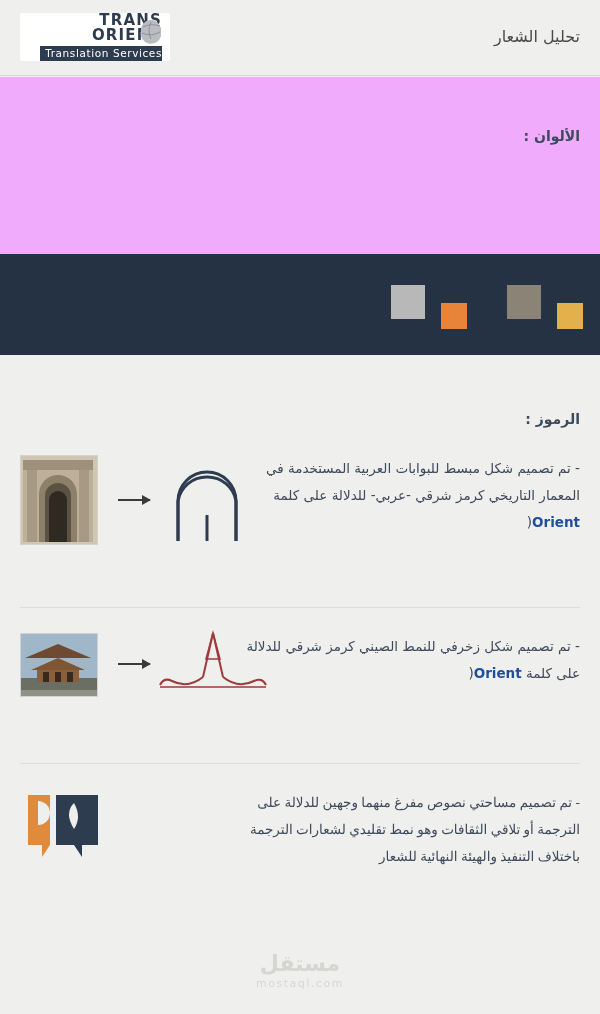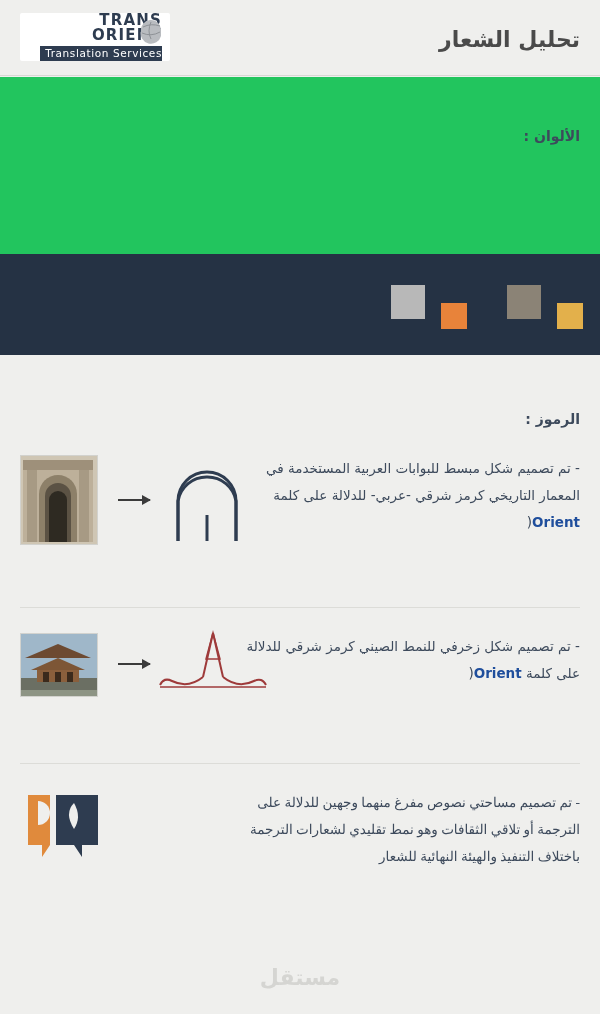--- a/index.html
+++ b/index.html
@@ -51,41 +51,41 @@
     line-height: 1.15;
   }
   .logo-globe {
     position: absolute;
     top: 5px; left: 118px;
     width: 26px; height: 26px;
   }
   .header-title {
     position: absolute;
     top: 27px; right: 20px;
-    font-size: 22px;
-    font-weight: bold;
+    font-size: 16px;
+    font-weight: normal;
     color: #4a4a4a;
     letter-spacing: 0.5px;
   }
 
   
   .section-label {
     position: absolute;
     right: 20px;
     font-size: 14px;
     font-weight: bold;
     color: #3d4a5c;
   }
 
   
   .colors-top {
     position: absolute;
     top: 77px; left: 0; right: 0;
     height: 220px;
-    background: #22c55e;
+    background: #f0abfc;
   }
   .colors-dark {
     position: absolute;
     top: 254px; left: 0;
     width: 600px; height: 101px;
     background: #253244;
   }
   .swatch-group { position: absolute; }
   .sw-back {
     position: absolute;
@@ -296,16 +296,17 @@
           <path d="M54 8 Q44 18 54 34 Q62 22 54 8 Z" fill="#efefed"></path>
         </svg>
       </div>
       <div class="row-text" style="top:-6px; width:352px;font-family:Liberation Serif, serif;">
         <span>- تم تصميم مساحتي نصوص مفرغ منهما وجهين للدلالة على الترجمة أو تلاقي الثقافات وهو نمط تقليدي لشعارات الترجمة باختلاف التنفيذ والهيئة النهائية للشعار</span>
       </div>
     </div>
 
     <div class="watermark">
       <div class="wm-ar">مستقل</div>
+      <div class="wm-en">mostaql.com</div>
     </div>
 
   </div>
 </div>
 
 </body></html>

